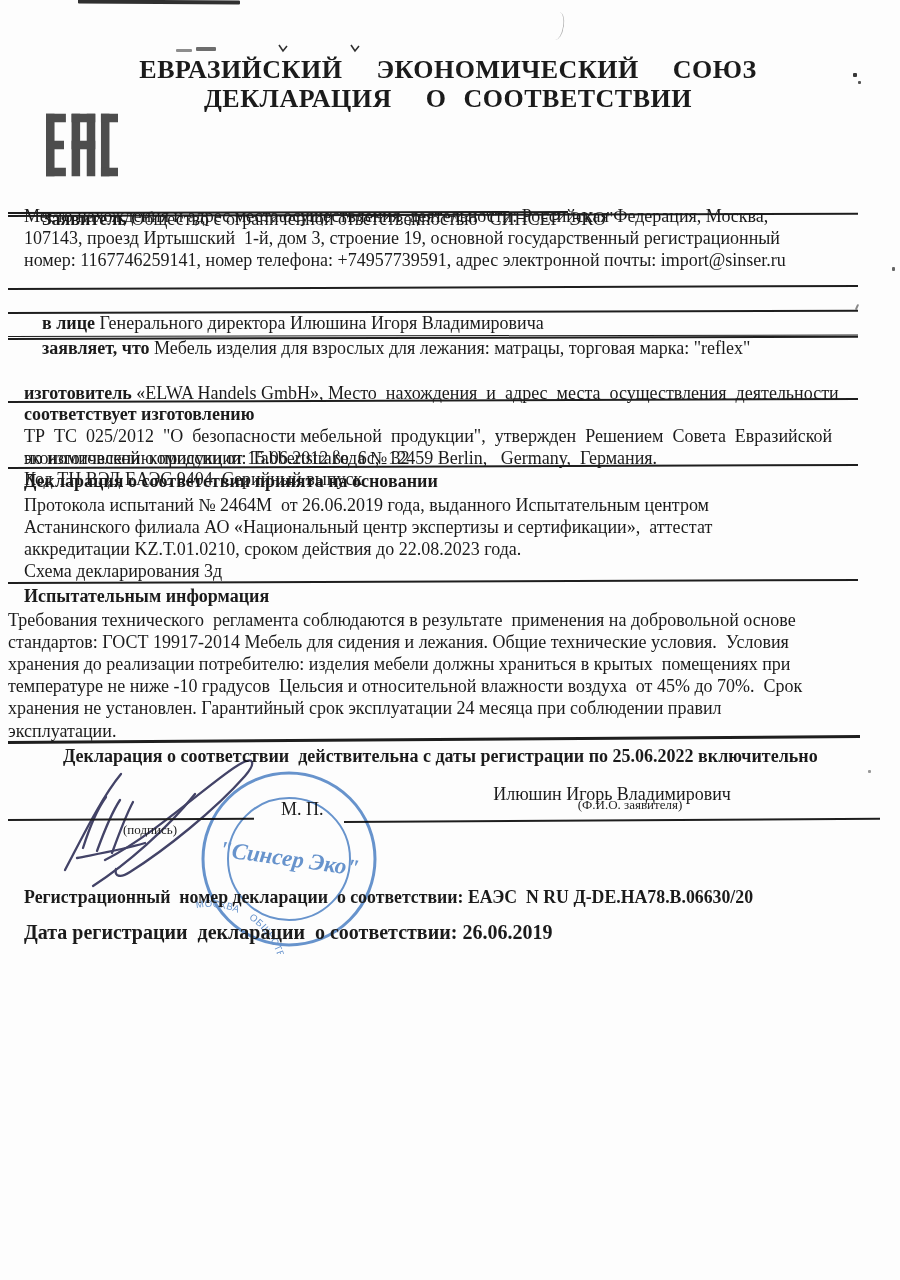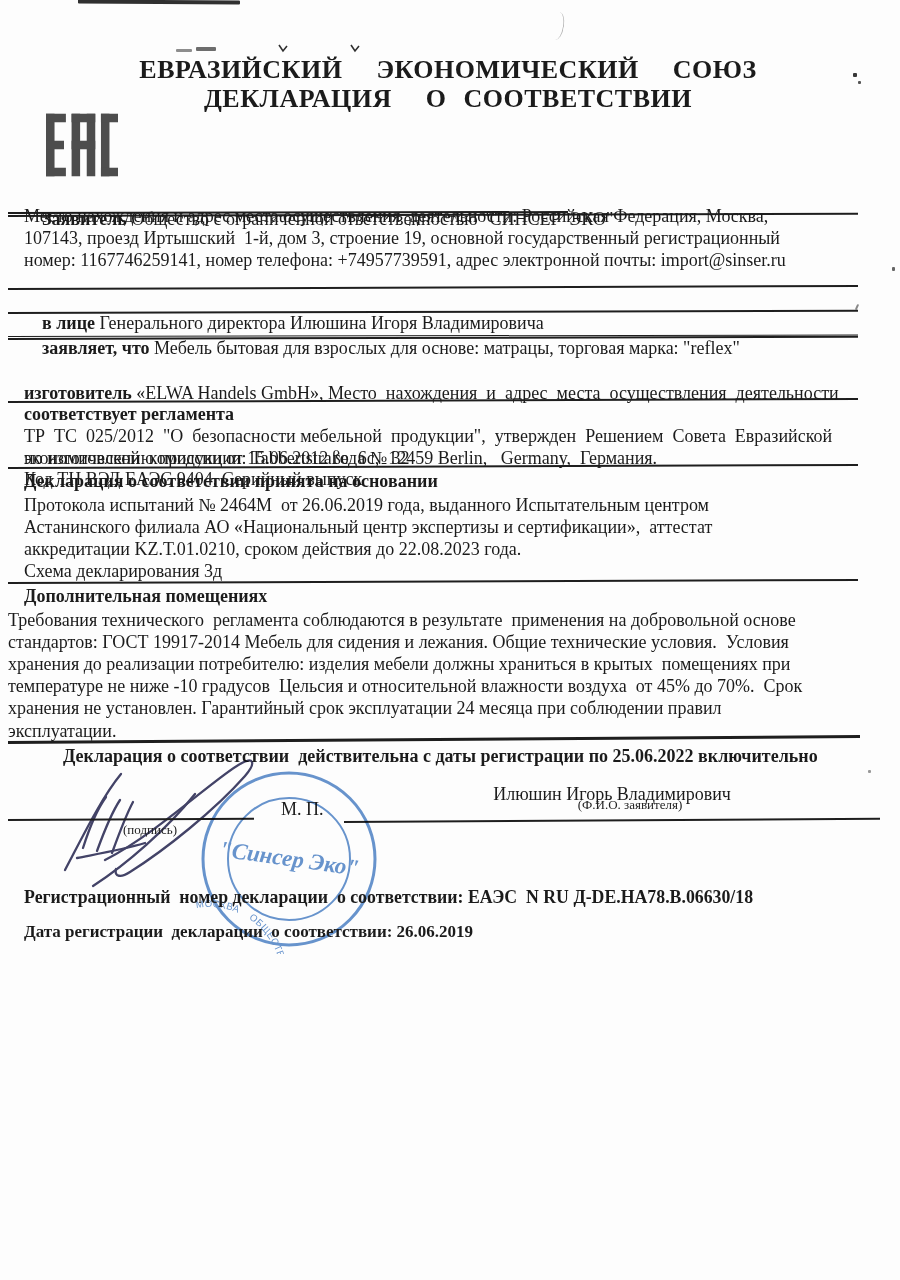--- a/index.html
+++ b/index.html
@@ -71,49 +71,49 @@
 
   <div class="rule" style="left:8px;top:288px;width:850px;transform:rotate(-.2deg);"></div>
 
   <div class="abs body-text pre" style="left:24px;top:290px;">
     <span class="b">в лице</span><span> Генерального директора Илюшина Игоря Владимировича</span>
   </div>
 
   <div class="rule" style="left:8px;top:312px;width:850px;transform:rotate(-.15deg);"></div>
 
   <div class="abs body-text pre" style="left:24px;top:315px;">
-    <span class="b">заявляет, что</span><span> Мебель бытовая для взрослых для основе: матрацы, торговая марка: "reflex"</span>
+    <span class="b">заявляет, что</span><span> Мебель изделия для взрослых для лежания: матрацы, торговая марка: "reflex"</span>
   </div>
 
   <div class="rule" style="left:8px;top:335.5px;width:850px;height:1.4px;transform:rotate(-.1deg);"></div>
   <div class="rule" style="left:8px;top:338px;width:850px;transform:rotate(-.15deg);"></div>
 
   <div class="abs body-text pre" style="left:24px;top:340px;line-height:21.5px;">
     <div><span class="b">изготовитель</span><span> «ELWA Handels GmbH», Место  нахождения  и  адрес  места  осуществления  деятельности</span></div>
     <div>по изготовлению продукции: Tabbertstraße  6с,  12459 Berlin,   Germany,  Германия.
 Код ТН ВЭД ЕАЭС 9404. Серийный выпуск</div>
   </div>
 
   <div class="rule" style="left:8px;top:400.5px;width:850px;transform:rotate(-.2deg);"></div>
 
-  <div class="abs body-text b" style="left:24px;top:402.5px;">соответствует регламента</div>
+  <div class="abs body-text b" style="left:24px;top:402.5px;">соответствует изготовлению</div>
   <div class="abs body-text pre" style="left:24px;top:424.5px;">ТР  ТС  025/2012  "О  безопасности мебельной  продукции",  утвержден  Решением  Совета  Евразийской
 экономической  комиссии от 15.06.2012 года № 32</div>
 
   <div class="rule" style="left:8px;top:467px;width:850px;transform:rotate(-.2deg);"></div>
 
   <div class="abs body-text b" style="left:24px;top:469.5px;">Декларация о соответствии принята на основании</div>
   <div class="abs body-text pre" style="left:24px;top:494px;">Протокола испытаний № 2464М  от 26.06.2019 года, выданного Испытательным центром
 Астанинского филиала АО «Национальный центр экспертизы и сертификации»,  аттестат
 аккредитации KZ.Т.01.0210, сроком действия до 22.08.2023 года.
 Схема декларирования 3д</div>
 
   <div class="rule" style="left:8px;top:581.5px;width:850px;transform:rotate(-.2deg);"></div>
 
-  <div class="abs body-text b" style="left:24px;top:584.5px;">Дополнительная помещениях</div>
+  <div class="abs body-text b" style="left:24px;top:584.5px;">Испытательным информация</div>
   <div class="abs body-text pre" style="left:8px;top:608.5px;line-height:22.2px;">Требования технического  регламента соблюдаются в результате  применения на добровольной основе
 стандартов: ГОСТ 19917-2014 Мебель для сидения и лежания. Общие технические условия.  Условия
 хранения до реализации потребителю: изделия мебели должны храниться в крытых  помещениях при
 температуре не ниже -10 градусов  Цельсия и относительной влажности воздуха  от 45% до 70%.  Срок
 хранения не установлен. Гарантийный срок эксплуатации 24 месяца при соблюдении правил
 эксплуатации.</div>
 
   <div class="rule" style="left:8px;top:741px;width:852px;height:2.6px;transform:rotate(-.4deg);"></div>
 
   <div class="abs body-text b pre" style="left:24px;top:744.5px;margin-left:39px;">Декларация о соответствии  действительна с даты регистрации по 25.06.2022 включительно</div>
@@ -144,16 +144,16 @@
     <circle cx="95" cy="95" r="61" fill="none" stroke="#4b80c5" stroke-width="2"></circle>
     <g transform="rotate(-56 95 95)">
       <path id="ringPath" d="M 23,95 A 72,72 0 1 1 22.99,94.5" fill="none"></path>
       <text font-family="Liberation Sans, sans-serif" font-size="9.8" letter-spacing="0.4" fill="#4b80c5" textLength="440" lengthAdjust="spacingAndGlyphs">
         <textPath href="#ringPath">ОБЩЕСТВО С ОГРАНИЧЕННОЙ ОТВЕТСТВЕННОСТЬЮ * ОГРН 1167746259141 * МОСКВА</textPath>
       </text>
     </g>
     <text x="95" y="102" transform="rotate(8 95 96)" text-anchor="middle" font-family="Liberation Serif, serif" font-style="italic" font-weight="bold" font-size="23" fill="#4b80c5">"Синсер Эко"</text>
   </svg>
 
-  <div class="abs body-text b pre" style="left:24px;top:886px;font-size:17.8px;">Регистрационный  номер декларации  о соответствии: ЕАЭС  N RU Д-DE.НА78.В.06630/18</div>
-  <div class="abs body-text b pre" style="left:24px;top:920.5px;font-size:17px;">Дата регистрации  декларации  о соответствии: 26.06.2019</div>
+  <div class="abs body-text b pre" style="left:24px;top:886px;font-size:17.8px;">Регистрационный  номер декларации  о соответствии: ЕАЭС  N RU Д-DE.НА78.В.06630/20</div>
+  <div class="abs body-text b pre" style="left:24px;top:920.5px;font-size:20px;">Дата регистрации  декларации  о соответствии: 26.06.2019</div>
 
 </div>
 
 </body></html>

